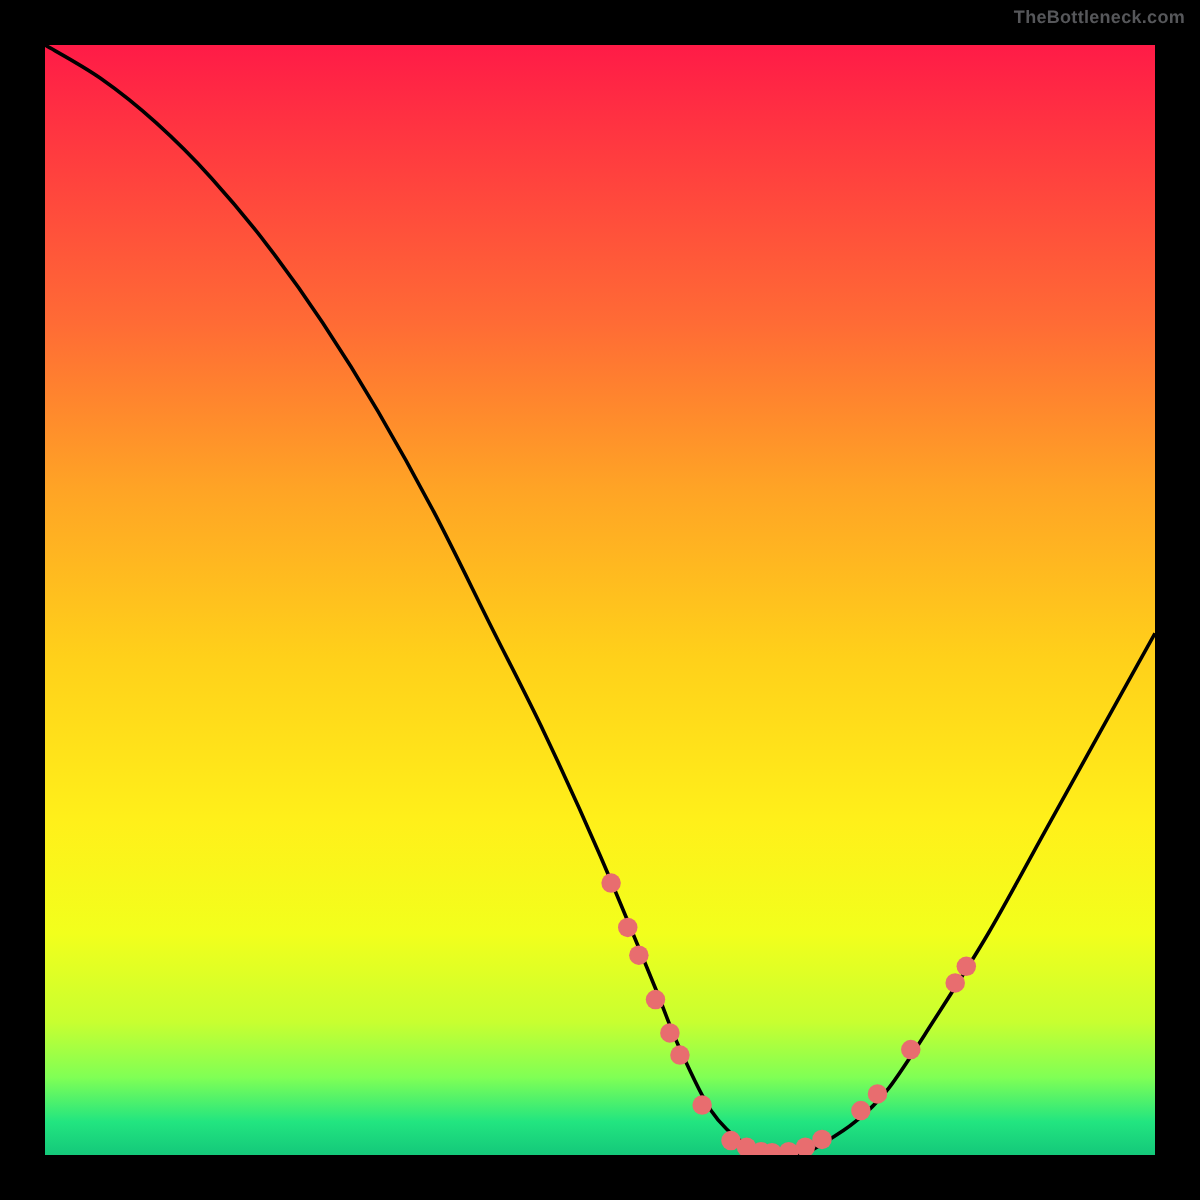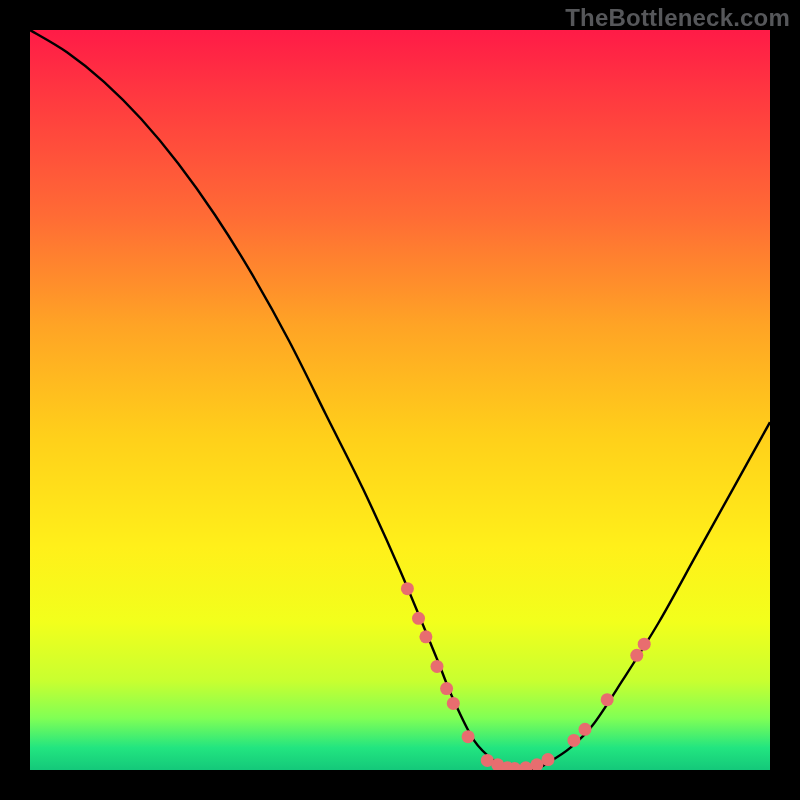--- a/index.html
+++ b/index.html
@@ -14,21 +14,21 @@
   .container {
     position: relative;
     width: 800px;
     height: 800px;
     background: #000;
   }
   .watermark {
     position: absolute;
     top: 4px;
     right: 10px;
-    font-size: 24px;
+    font-size: 12px;
     font-weight: 600;
     color: #56575a;
     letter-spacing: 0.2px;
     z-index: 10;
   }
   .plot-area {
     position: absolute;
     left: 30px;
     top: 30px;
     width: 740px;

